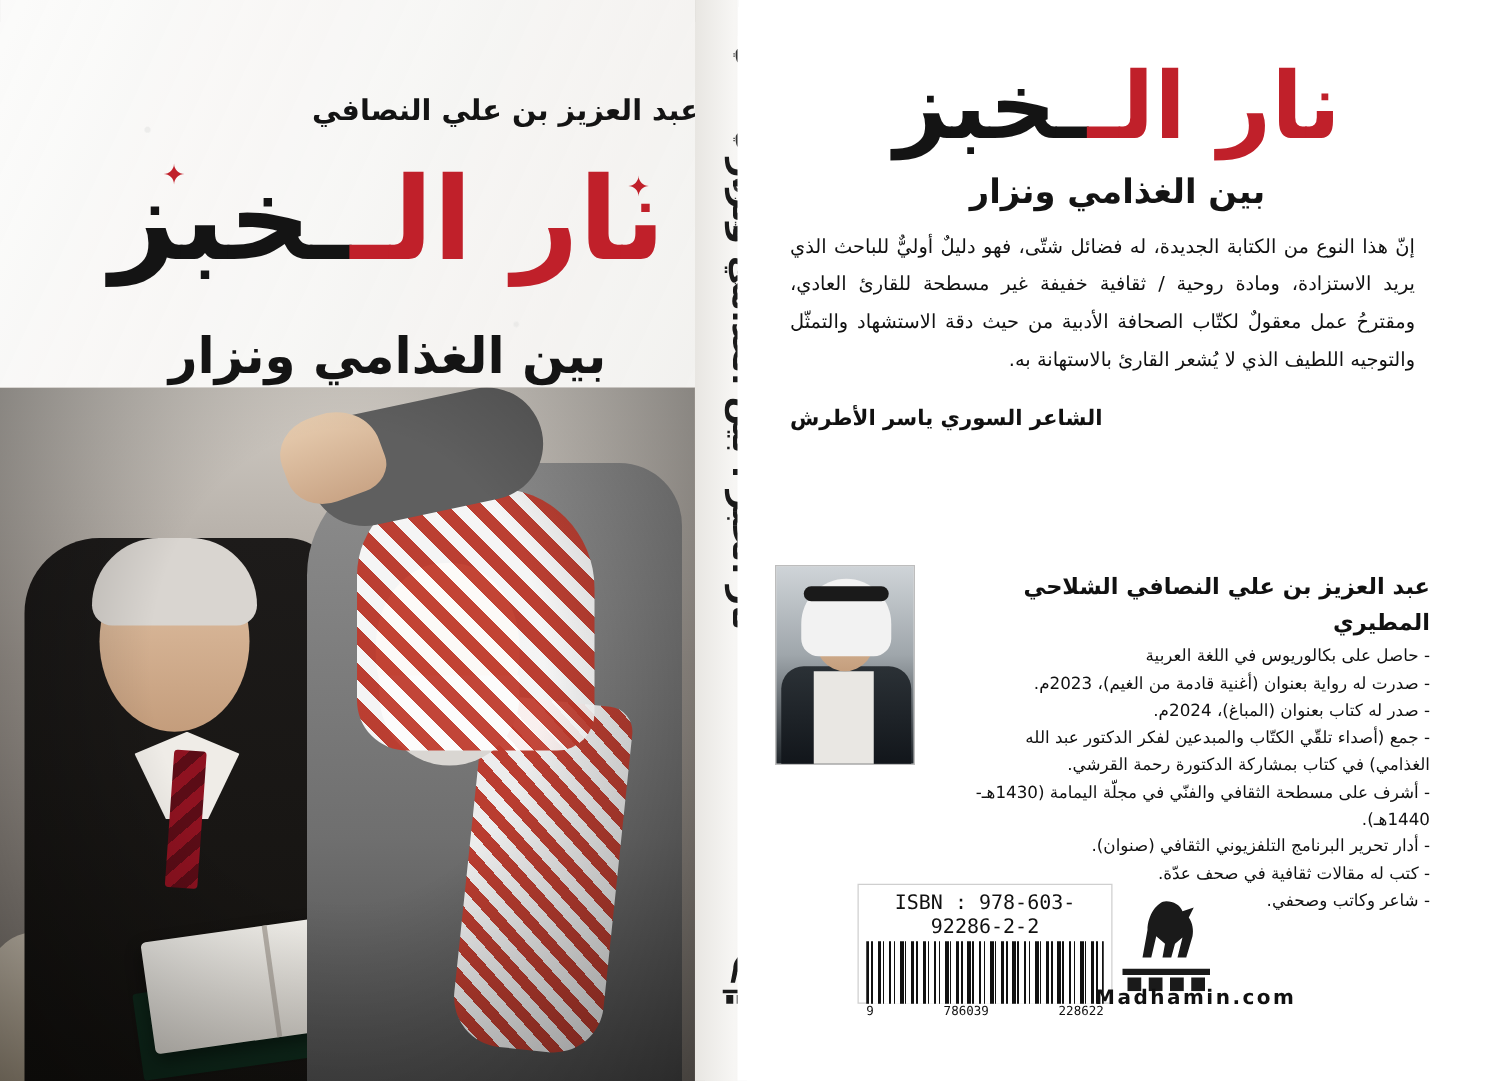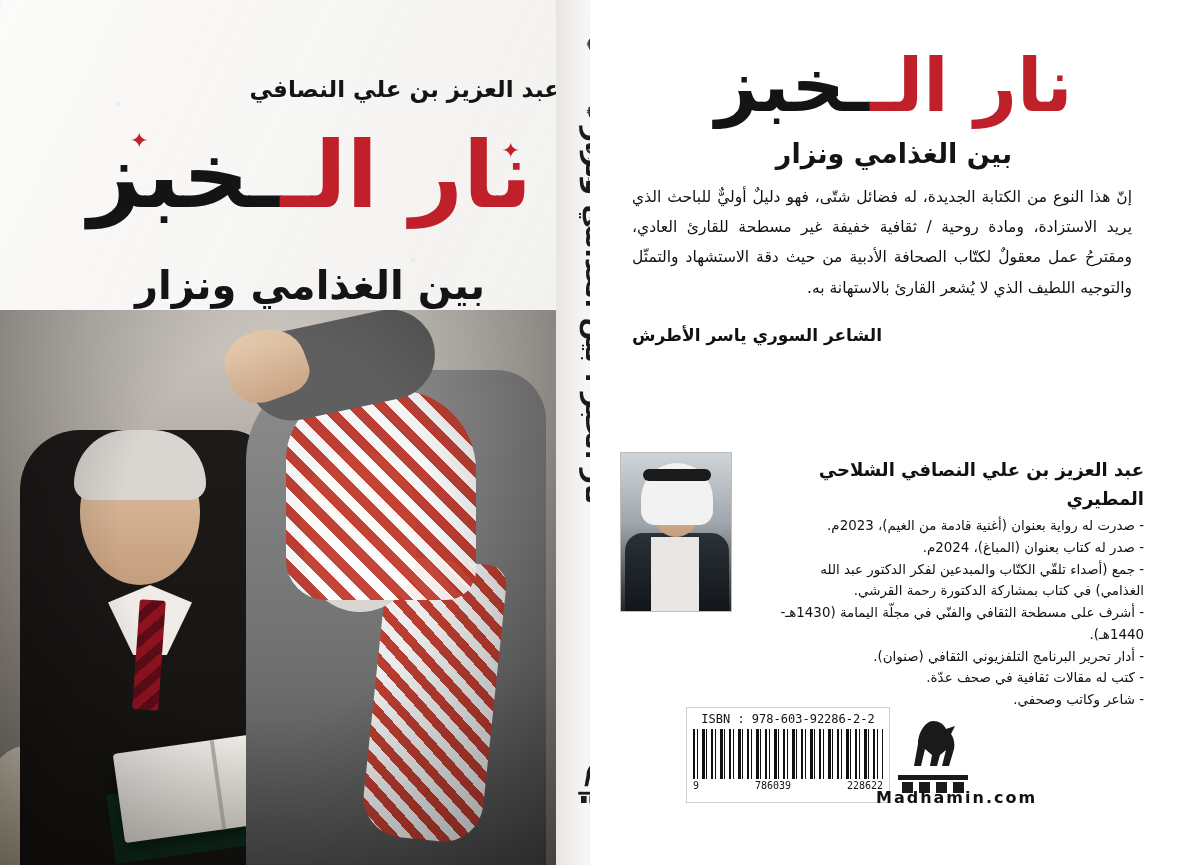--- a/index.html
+++ b/index.html
@@ -127,21 +127,21 @@
   .ap-ghutra{position:absolute;left:20px;top:10px;width:72px;height:62px;
       border-radius:36px 36px 14px 14px;background:#f2f2f2;}
   .ap-igal{position:absolute;left:22px;top:16px;width:68px;height:12px;background:#1a1a1a;border-radius:6px;}
   .ap-body{position:absolute;left:4px;top:80px;width:104px;height:80px;
       background:linear-gradient(180deg,#2b3136,#11151a);border-radius:18px 18px 0 0;}
   .ap-thobe{position:absolute;left:30px;top:84px;width:48px;height:76px;background:#e9e7e3;}
 
   
   .barcode-box{position:absolute;left:96px;bottom:62px;width:190px;height:86px;background:#fff;
       border:1px solid #cfcfcf;padding:4px 6px;}
-  .isbn-text{font-size:12px;color:#111;text-align:center;direction:ltr;font-family:"DejaVu Sans Mono",monospace;}
+  .isbn-text{font-size:16px;color:#111;text-align:center;direction:ltr;font-family:"DejaVu Sans Mono",monospace;}
   .bars{margin-top:3px;height:50px;width:100%;
       background:repeating-linear-gradient(90deg,
         #111 0 2px,#fff 2px 4px,#111 4px 5px,#fff 5px 9px,#111 9px 12px,#fff 12px 13px,
         #111 13px 14px,#fff 14px 18px);}
   .bars-nums{display:flex;justify-content:space-between;font-size:10px;
       font-family:"DejaVu Sans Mono",monospace;direction:ltr;color:#111;margin-top:1px;}
 
   .pub-logo{position:absolute;left:300px;bottom:72px;width:86px;height:74px;}
   .pub-name{position:absolute;left:286px;bottom:58px;width:130px;text-align:center;
       font-size:16px;letter-spacing:2px;color:#111;direction:ltr;font-weight:bold;}
@@ -209,20 +209,21 @@
     </div>
     <div class="front-sub">بين الغذامي ونزار</div>
 
     <div class="blurb">
       <p>إنّ هذا النوع من الكتابة الجديدة، له فضائل شتّى، فهو دليلٌ أوليٌّ للباحث الذي يريد الاستزادة، ومادة روحية / ثقافية خفيفة غير مسطحة للقارئ العادي، ومقترحُ عمل معقولٌ لكتّاب الصحافة الأدبية من حيث دقة الاستشهاد والتمثّل والتوجيه اللطيف الذي لا يُشعر القارئ بالاستهانة به.</p>
       <p class="attrib">الشاعر السوري ياسر الأطرش</p>
     </div>
 
     <div class="bio">
       <span class="bio-name">عبد العزيز بن علي النصافي الشلاحي المطيري</span>
+      <div>- حاصل على بكالوريوس في اللغة العربية</div>
       <div>- صدرت له رواية بعنوان (أغنية قادمة من الغيم)، 2023م.</div>
       <div>- صدر له كتاب بعنوان (المباغ)، 2024م.</div>
       <div>- جمع (أصداء تلقّي الكتّاب والمبدعين لفكر الدكتور عبد الله  الغذامي) في كتاب بمشاركة الدكتورة رحمة القرشي.</div>
       <div>- أشرف على مسطحة الثقافي والفنّي في مجلّة اليمامة (1430هـ- 1440هـ).</div>
       <div>- أدار تحرير البرنامج التلفزيوني الثقافي (صنوان).</div>
       <div>- كتب له مقالات ثقافية في صحف عدّة.</div>
       <div>- شاعر وكاتب وصحفي.</div>
     </div>
 
     <div class="author-photo">

